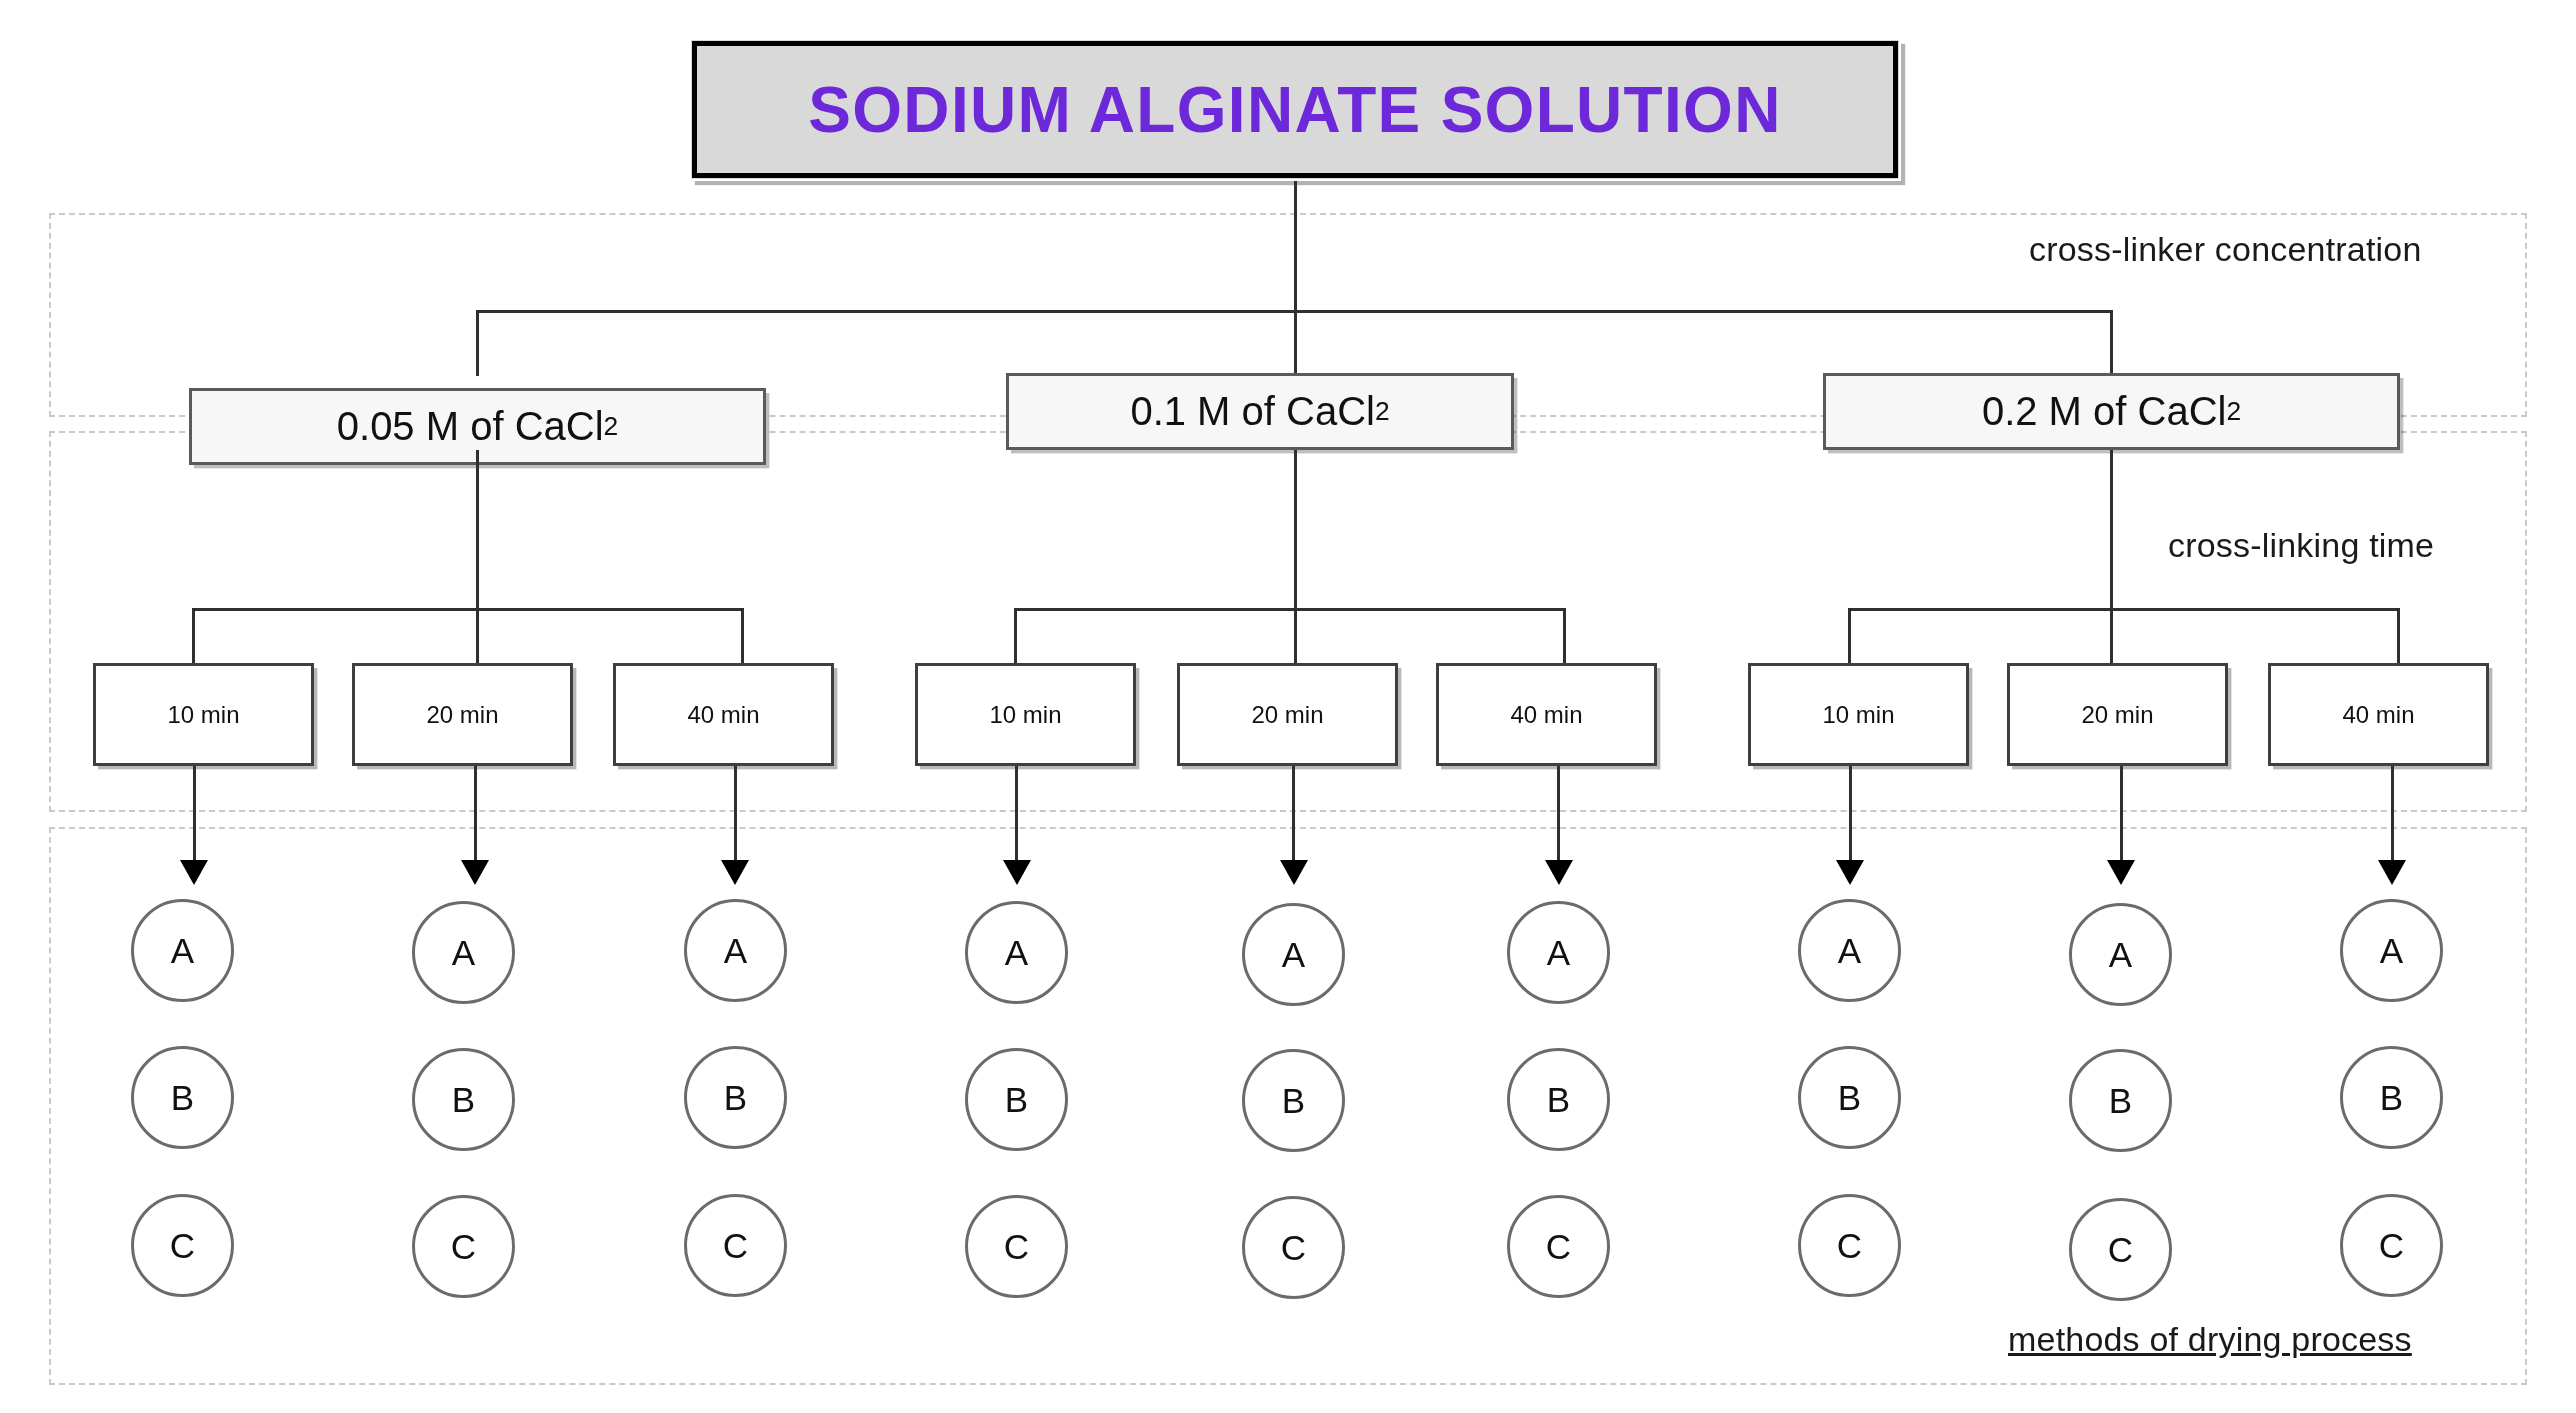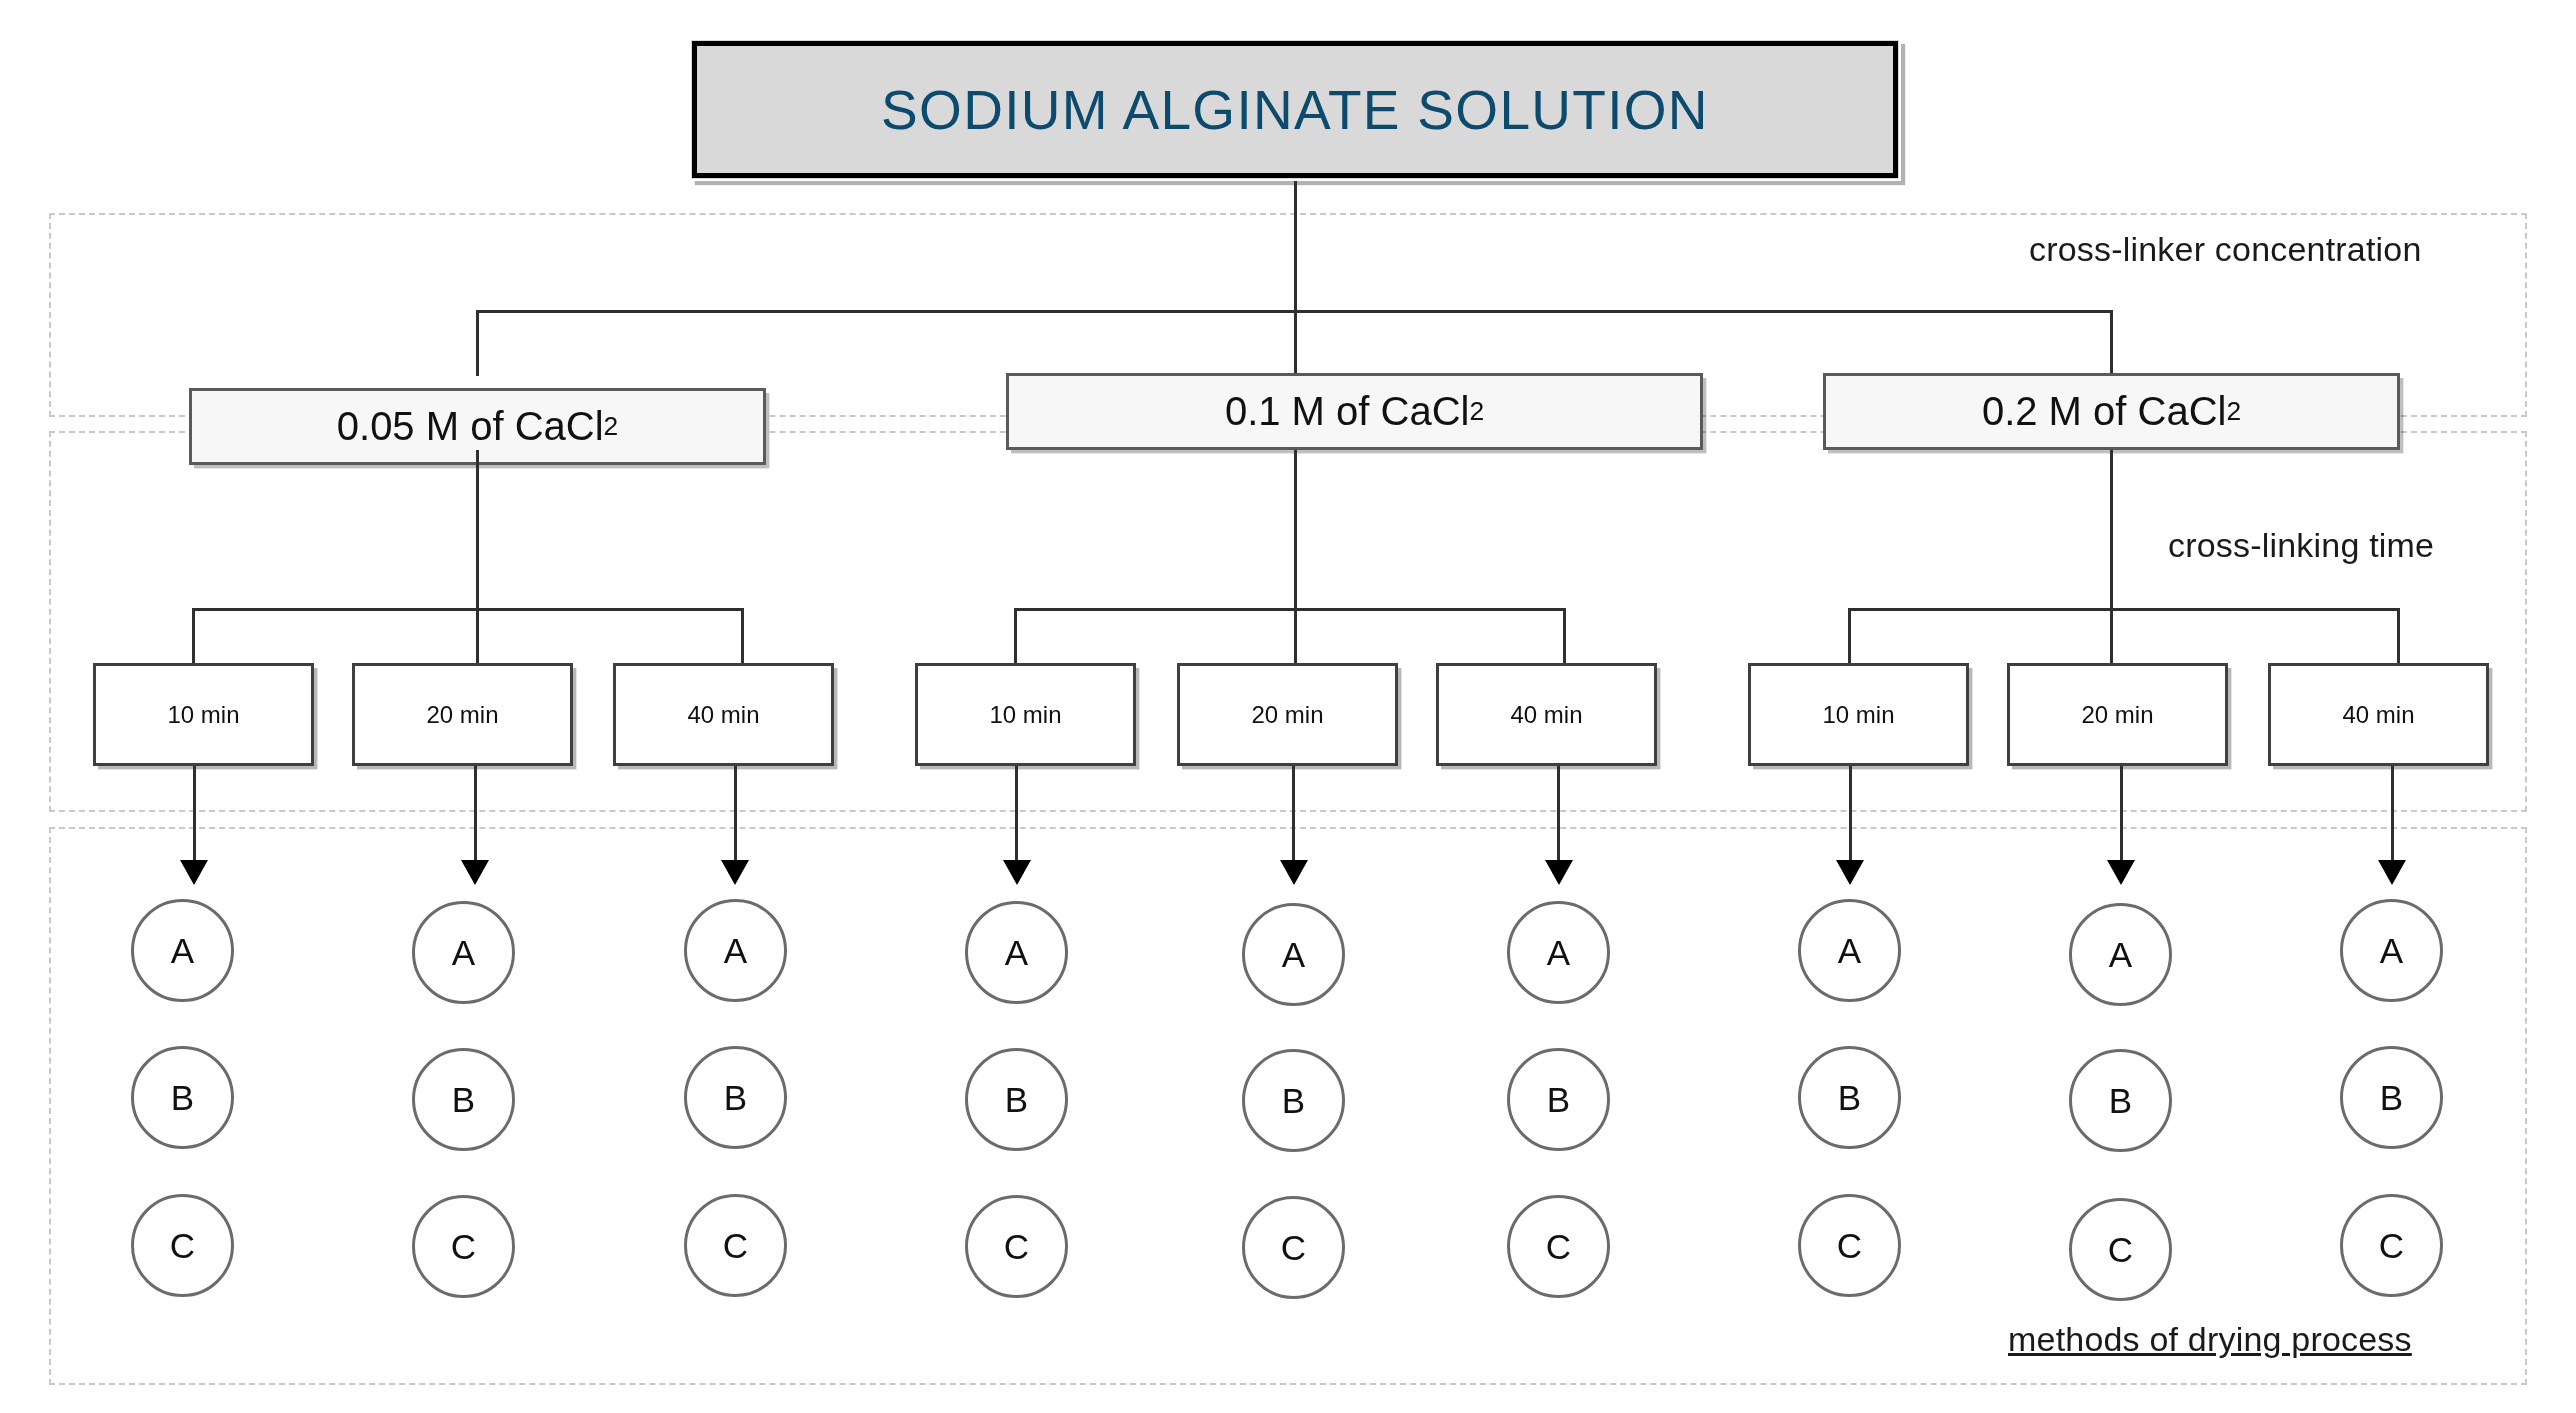--- a/index.html
+++ b/index.html
@@ -37,24 +37,24 @@
   .title-box {
     position: absolute;
     box-sizing: border-box;
     background: #d9d9d9;
     border: 2.5px solid #ffffff;
     outline: 5.9px solid #000000;
     outline-offset: -8.4px;
     display: flex;
     align-items: center;
     justify-content: center;
-    font-size: 55px;
-    font-weight: normal;
+    font-size: 64px;
+    font-weight: bold;
     letter-spacing: 1.3px;
-    color: #0c4a6e;
+    color: #6d28d9;
     box-shadow: 5px 5px 0 -0.8px rgba(0,0,0,0.30);
   }
 
   .conc-box {
     position: absolute;
     box-sizing: border-box;
     background: #f7f7f7;
     border: 3.4px solid #5a5a5a;
     display: flex;
     align-items: center;
@@ -133,21 +133,21 @@
   <div class="vline" style="left:1294px; top:181px; height:130px;"></div>
   <div class="hline" style="left:476px; top:310px; width:1637px;"></div>
   <div class="vline" style="left:476px; top:310px; height:66px;"></div>
   <div class="vline" style="left:1294px; top:310px; height:66px;"></div>
   <div class="vline" style="left:2110px; top:310px; height:66px;"></div>
 
   <div class="conc-box" style="left:189px; top:373px; width:577px; height:77px;margin-top:15px;">
     <span>0.05 M of CaCl</span>
       <sub>2</sub>
   </div>
-  <div class="conc-box" style="left:1006px; top:373px; width:697px; height:77px;">
+  <div class="conc-box" style="left:1006px; top:373px; width:508px; height:77px;">
     <span>0.1 M of CaCl</span>
       <sub>2</sub>
   </div>
   <div class="conc-box" style="left:1823px; top:373px; width:577px; height:77px;">
     <span>0.2 M of CaCl</span>
       <sub>2</sub>
   </div>
 
   <div class="vline" style="left:476px; top:450px; height:213px;"></div>
   <div class="hline" style="left:192px; top:608px; width:549px;"></div>

